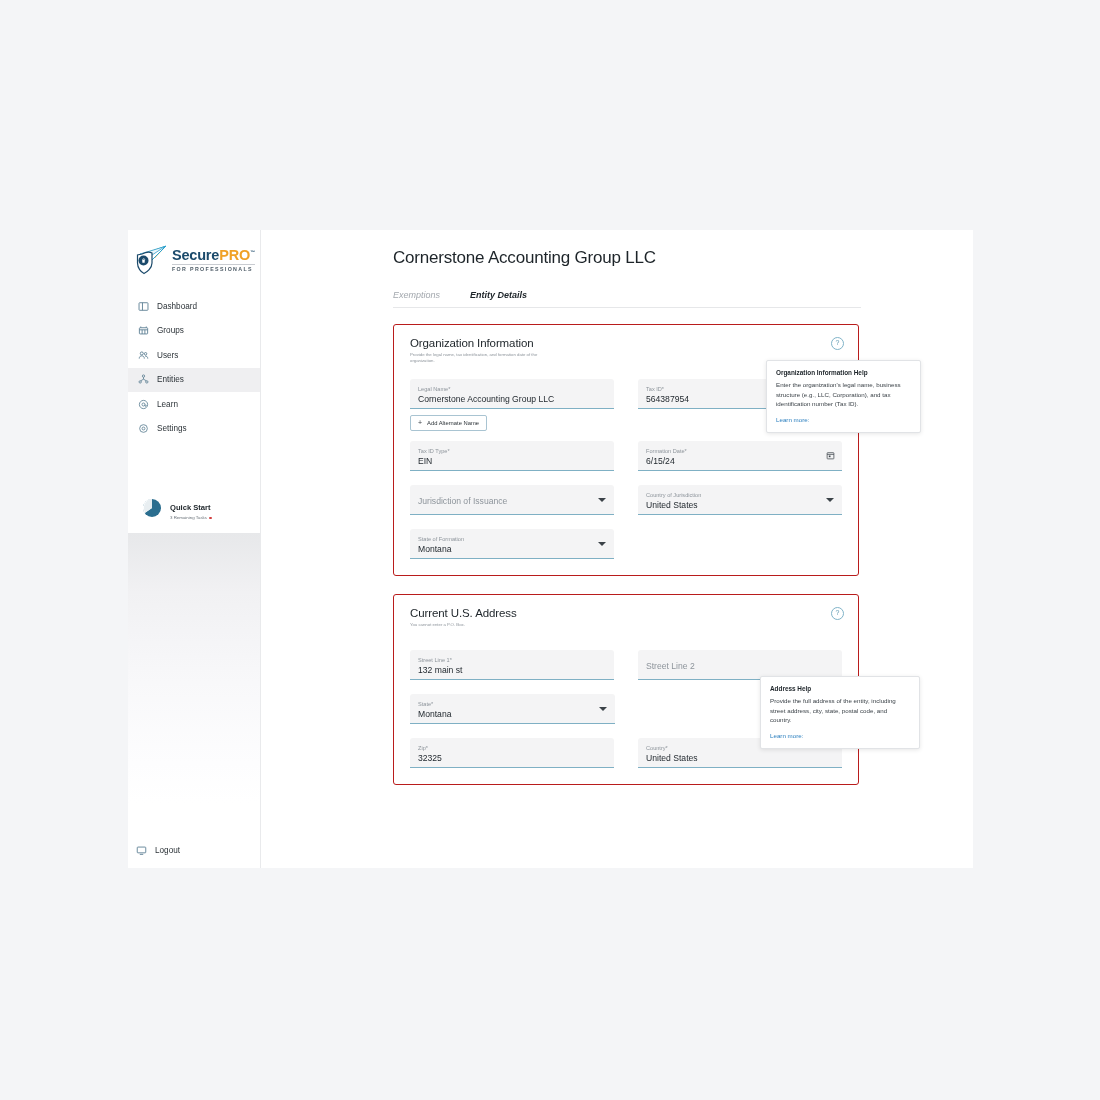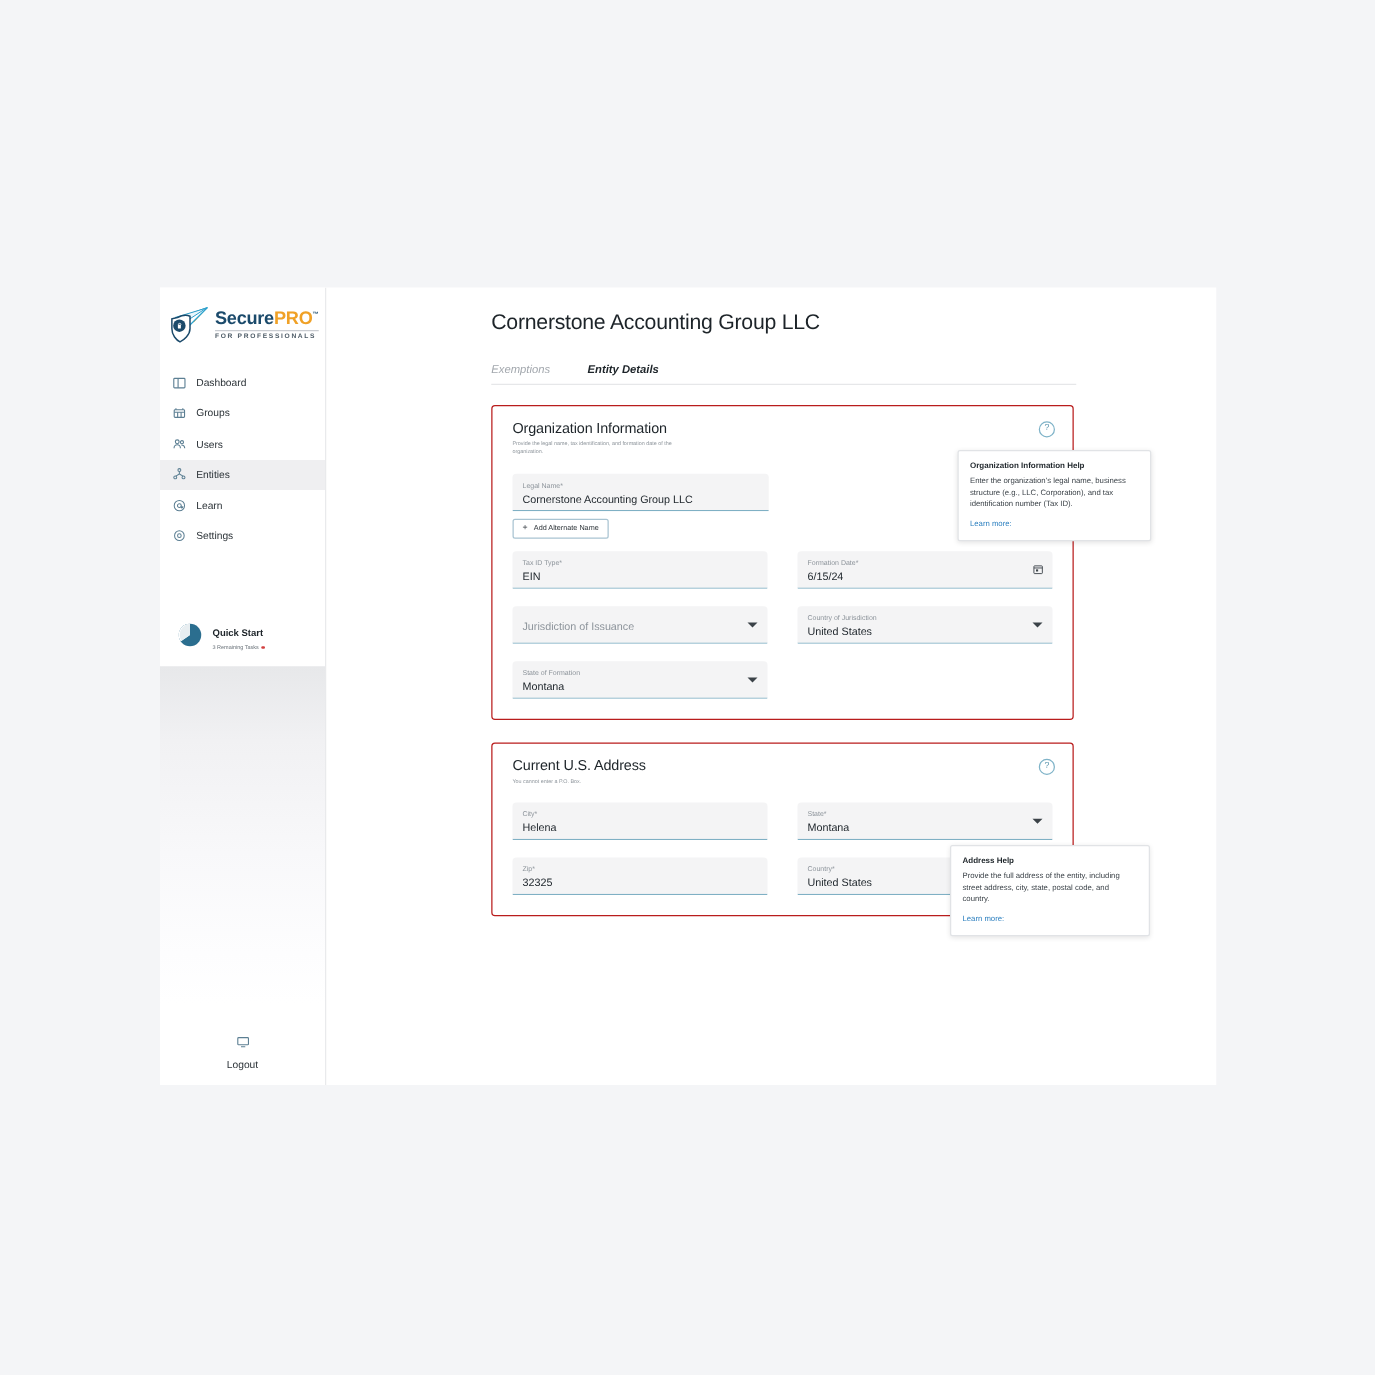--- a/index.html
+++ b/index.html
@@ -74,21 +74,21 @@
 
   .sb-fade{
     position:absolute;left:0;top:303px;width:100%;height:270px;
     background:linear-gradient(180deg,#e7e8ea 0%,#f1f1f3 22%,#f8f8fa 55%,#fdfdfe 85%,#ffffff 100%);
     pointer-events:none;
   }
   .logout{
     position:absolute;left:0;bottom:12px;width:100%;
     display:flex;align-items:center;gap:8px;
     padding:0 8px;box-sizing:border-box;
-    font-size:8.2px;color:#2c3338;cursor:pointer;flex-direction:column;
+    font-size:8.2px;color:#2c3338;cursor:pointer;
   }
 
   
   .main{
     flex:1;
     padding:18px 0 0 132px;
     position:relative;
     overflow:hidden;
   }
   .page-title{
@@ -330,20 +330,26 @@
         <div class="field">
           <div class="inp">
             <div class="lbl">Legal Name*</div>
             <div class="val">Cornerstone Accounting Group LLC</div>
           </div>
           <div class="addbtn">
             <span class="plus">+</span>
             <span>Add Alternate Name</span>
           </div>
         </div>
+        <div class="field">
+          <div class="inp">
+            <div class="lbl">Tax ID*</div>
+            <div class="val">564387954</div>
+          </div>
+        </div>
       </div>
 
       <div class="row" style="margin-top:10px;">
         <div class="field">
           <div class="inp">
             <div class="lbl">Tax ID Type*</div>
             <div class="val">EIN</div>
           </div>
         </div>
         <div class="field">
@@ -387,28 +393,35 @@
         </div>
         <div class="field"></div>
       </div>
     </div>
 
     <div class="card" style="margin-top:18px;">
       <div class="help-btn">?</div>
       <h2 class="card-title">Current U.S. Address</h2>
       <div class="card-sub">You cannot enter a P.O. Box.</div>
 
+      <div class="row" style="margin-top:22px;">
+        <div class="field">
+          <div class="inp">
+            <div class="lbl">Street Line 1*</div>
+            <div class="val">132 main st</div>
+          </div>
+        </div>
+        <div class="field">
+          <div class="inp placeholder-only">
+            <div class="val ph">Street Line 2</div>
+          </div>
+        </div>
+      </div>
 
       <div class="row" style="margin-top:14px;">
-        <div class="field">
-          <div class="inp">
-            <div class="lbl">City*</div>
-            <div class="val">Helena</div>
-          </div>
-        </div>
         <div class="field">
           <div class="inp select">
             <div class="lbl">State*</div>
             <div class="val">Montana</div>
             <span class="caret"></span>
           </div>
         </div>
       </div>
 
       <div class="row" style="margin-top:14px;">

